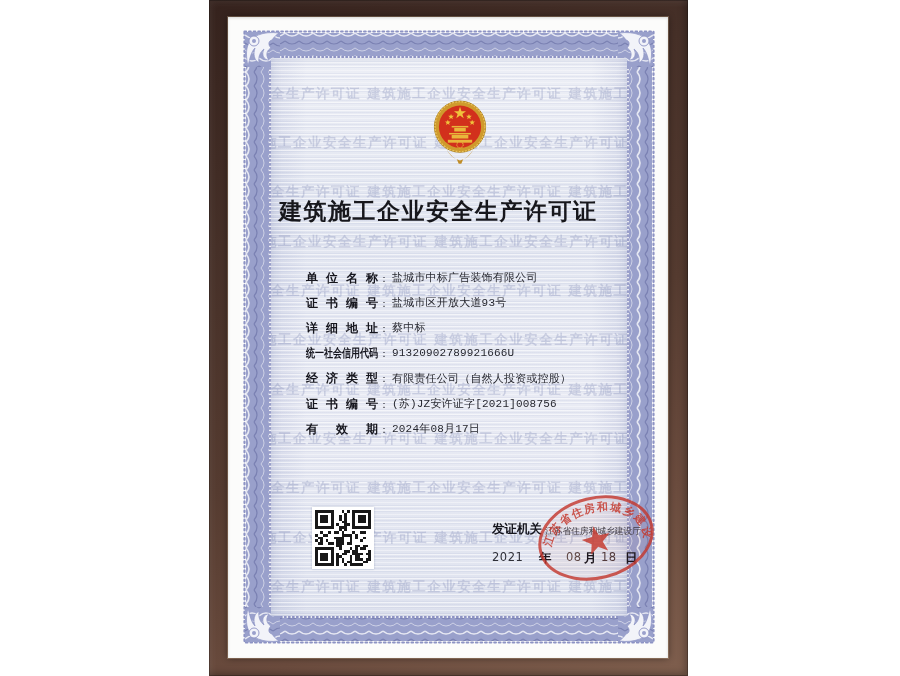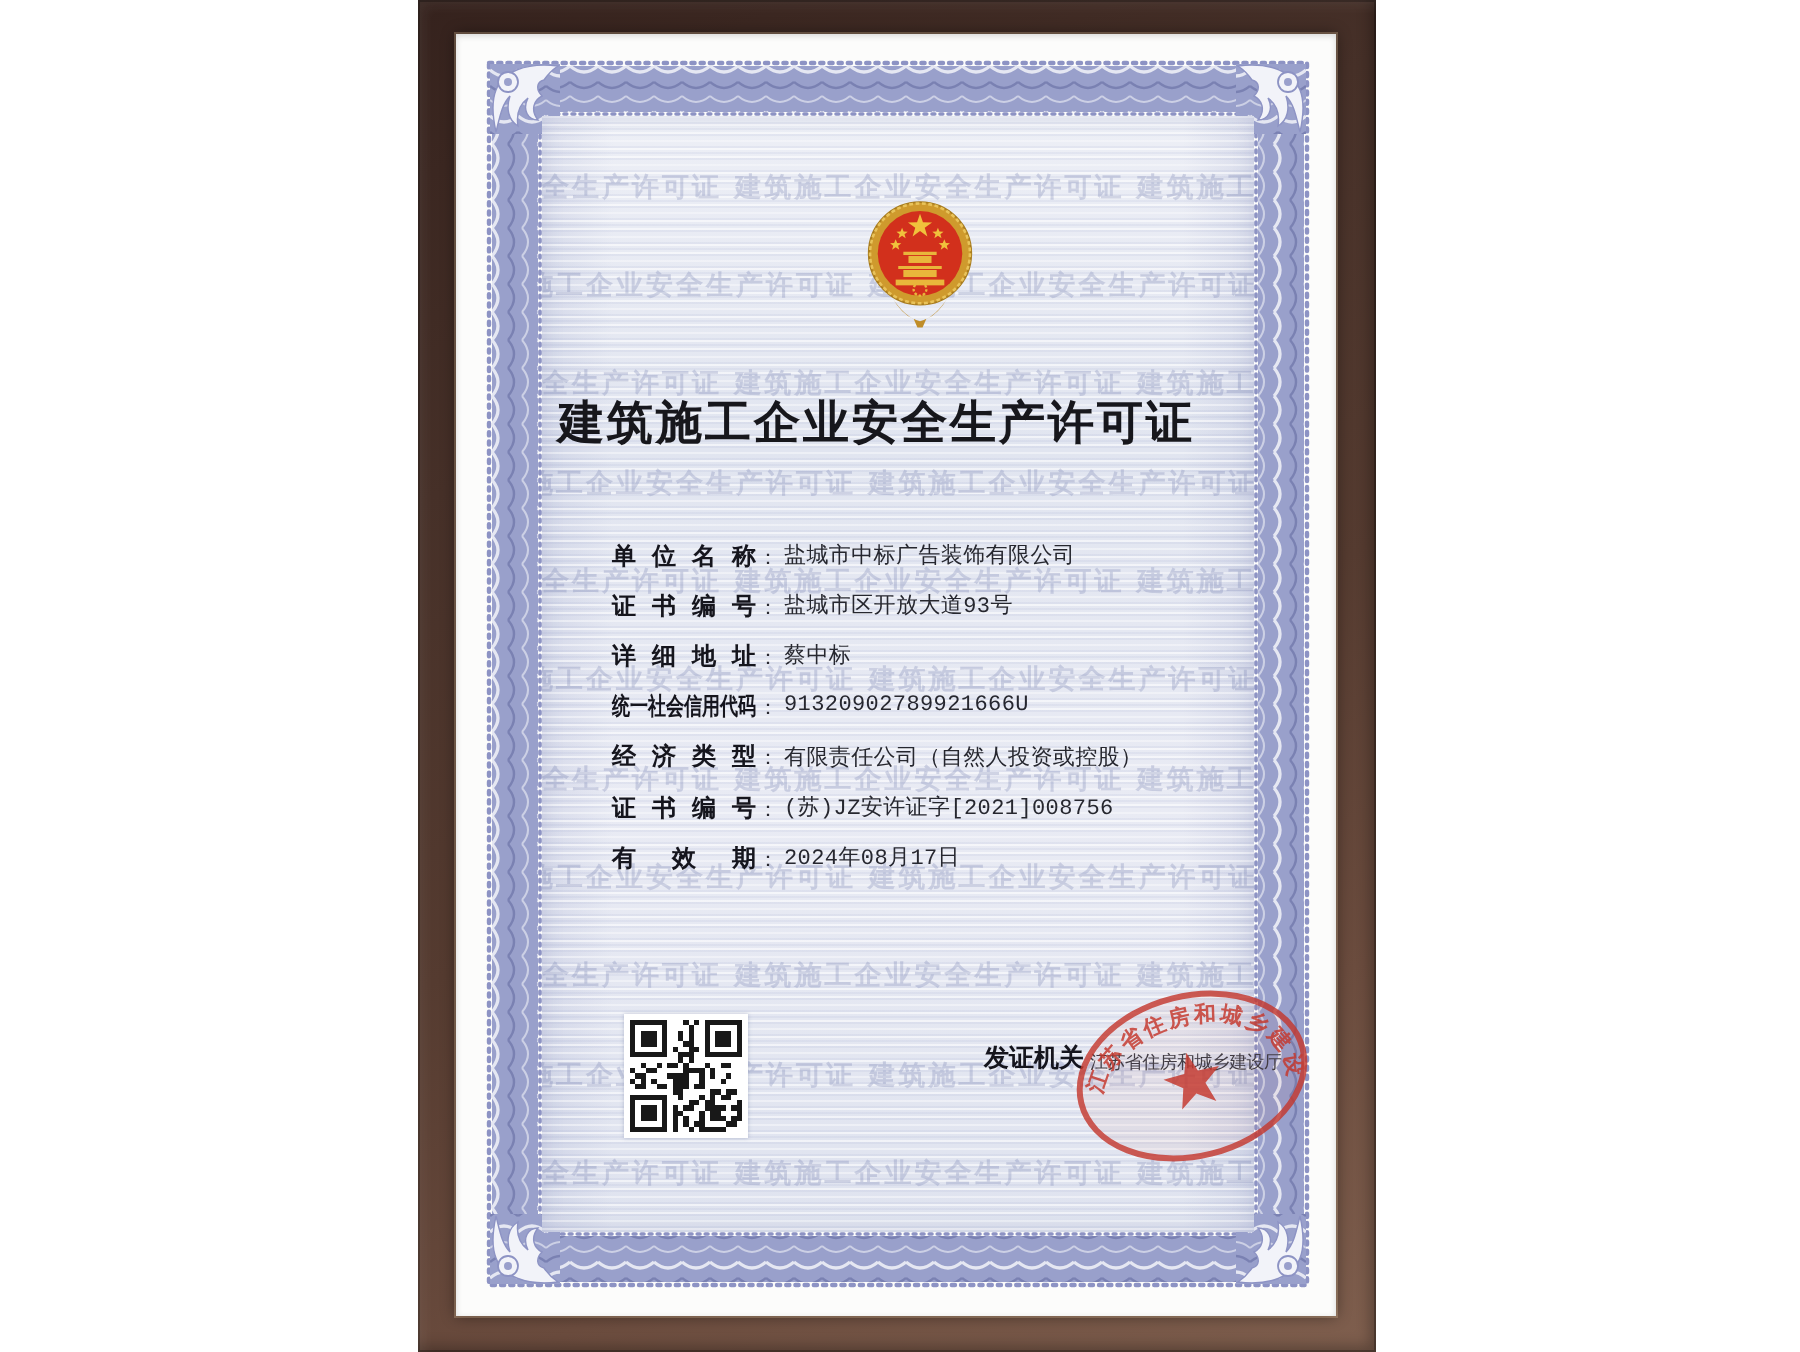--- a/index.html
+++ b/index.html
@@ -423,20 +423,28 @@
         <rect x="16" y="20" width="1" height="1"></rect>
         <rect x="17" y="20" width="1" height="1"></rect>
       </svg>
   </div>
 
   <div class="issuer-row">
     <span class="issuer-label">发证机关</span>
     <span class="issuer-value">江苏省住房和城乡建设厅</span>
   </div>
 
+  <div class="date-row">
+    <span class="d-num d-year">2021</span>
+    <span class="d-unit d-yu">年</span>
+    <span class="d-num d-month">08</span>
+    <span class="d-unit d-mu">月</span>
+    <span class="d-num d-day">18</span>
+    <span class="d-unit d-du">日</span>
+  </div>
 
   <svg class="seal" viewBox="-63 -47 126 94" aria-hidden="true">
     <defs>
       <path id="sealArc" d="M -44 17 A 47 32 0 1 1 44 17" fill="none"></path>
     </defs>
     <ellipse cx="0" cy="0" rx="57" ry="40" fill="rgba(196,55,44,0.05)" stroke="#c4372c" stroke-width="3" stroke-opacity="0.88"></ellipse>
     <polygon points="0,-12 3.5,-1.9 14.3,-1.6 5.7,4.9 8.8,15.1 0,9 -8.8,15.1 -5.7,4.9 -14.3,-1.6 -3.5,-1.9" fill="#c4372c" fill-opacity="0.9"></polygon>
     <text font-size="11" font-weight="bold" fill="#c4372c" fill-opacity="0.9" letter-spacing="1.5" font-family="DejaVu Sans, sans-serif">
       <textPath href="#sealArc" startOffset="13%">江苏省住房和城乡建设厅</textPath>
     </text>

